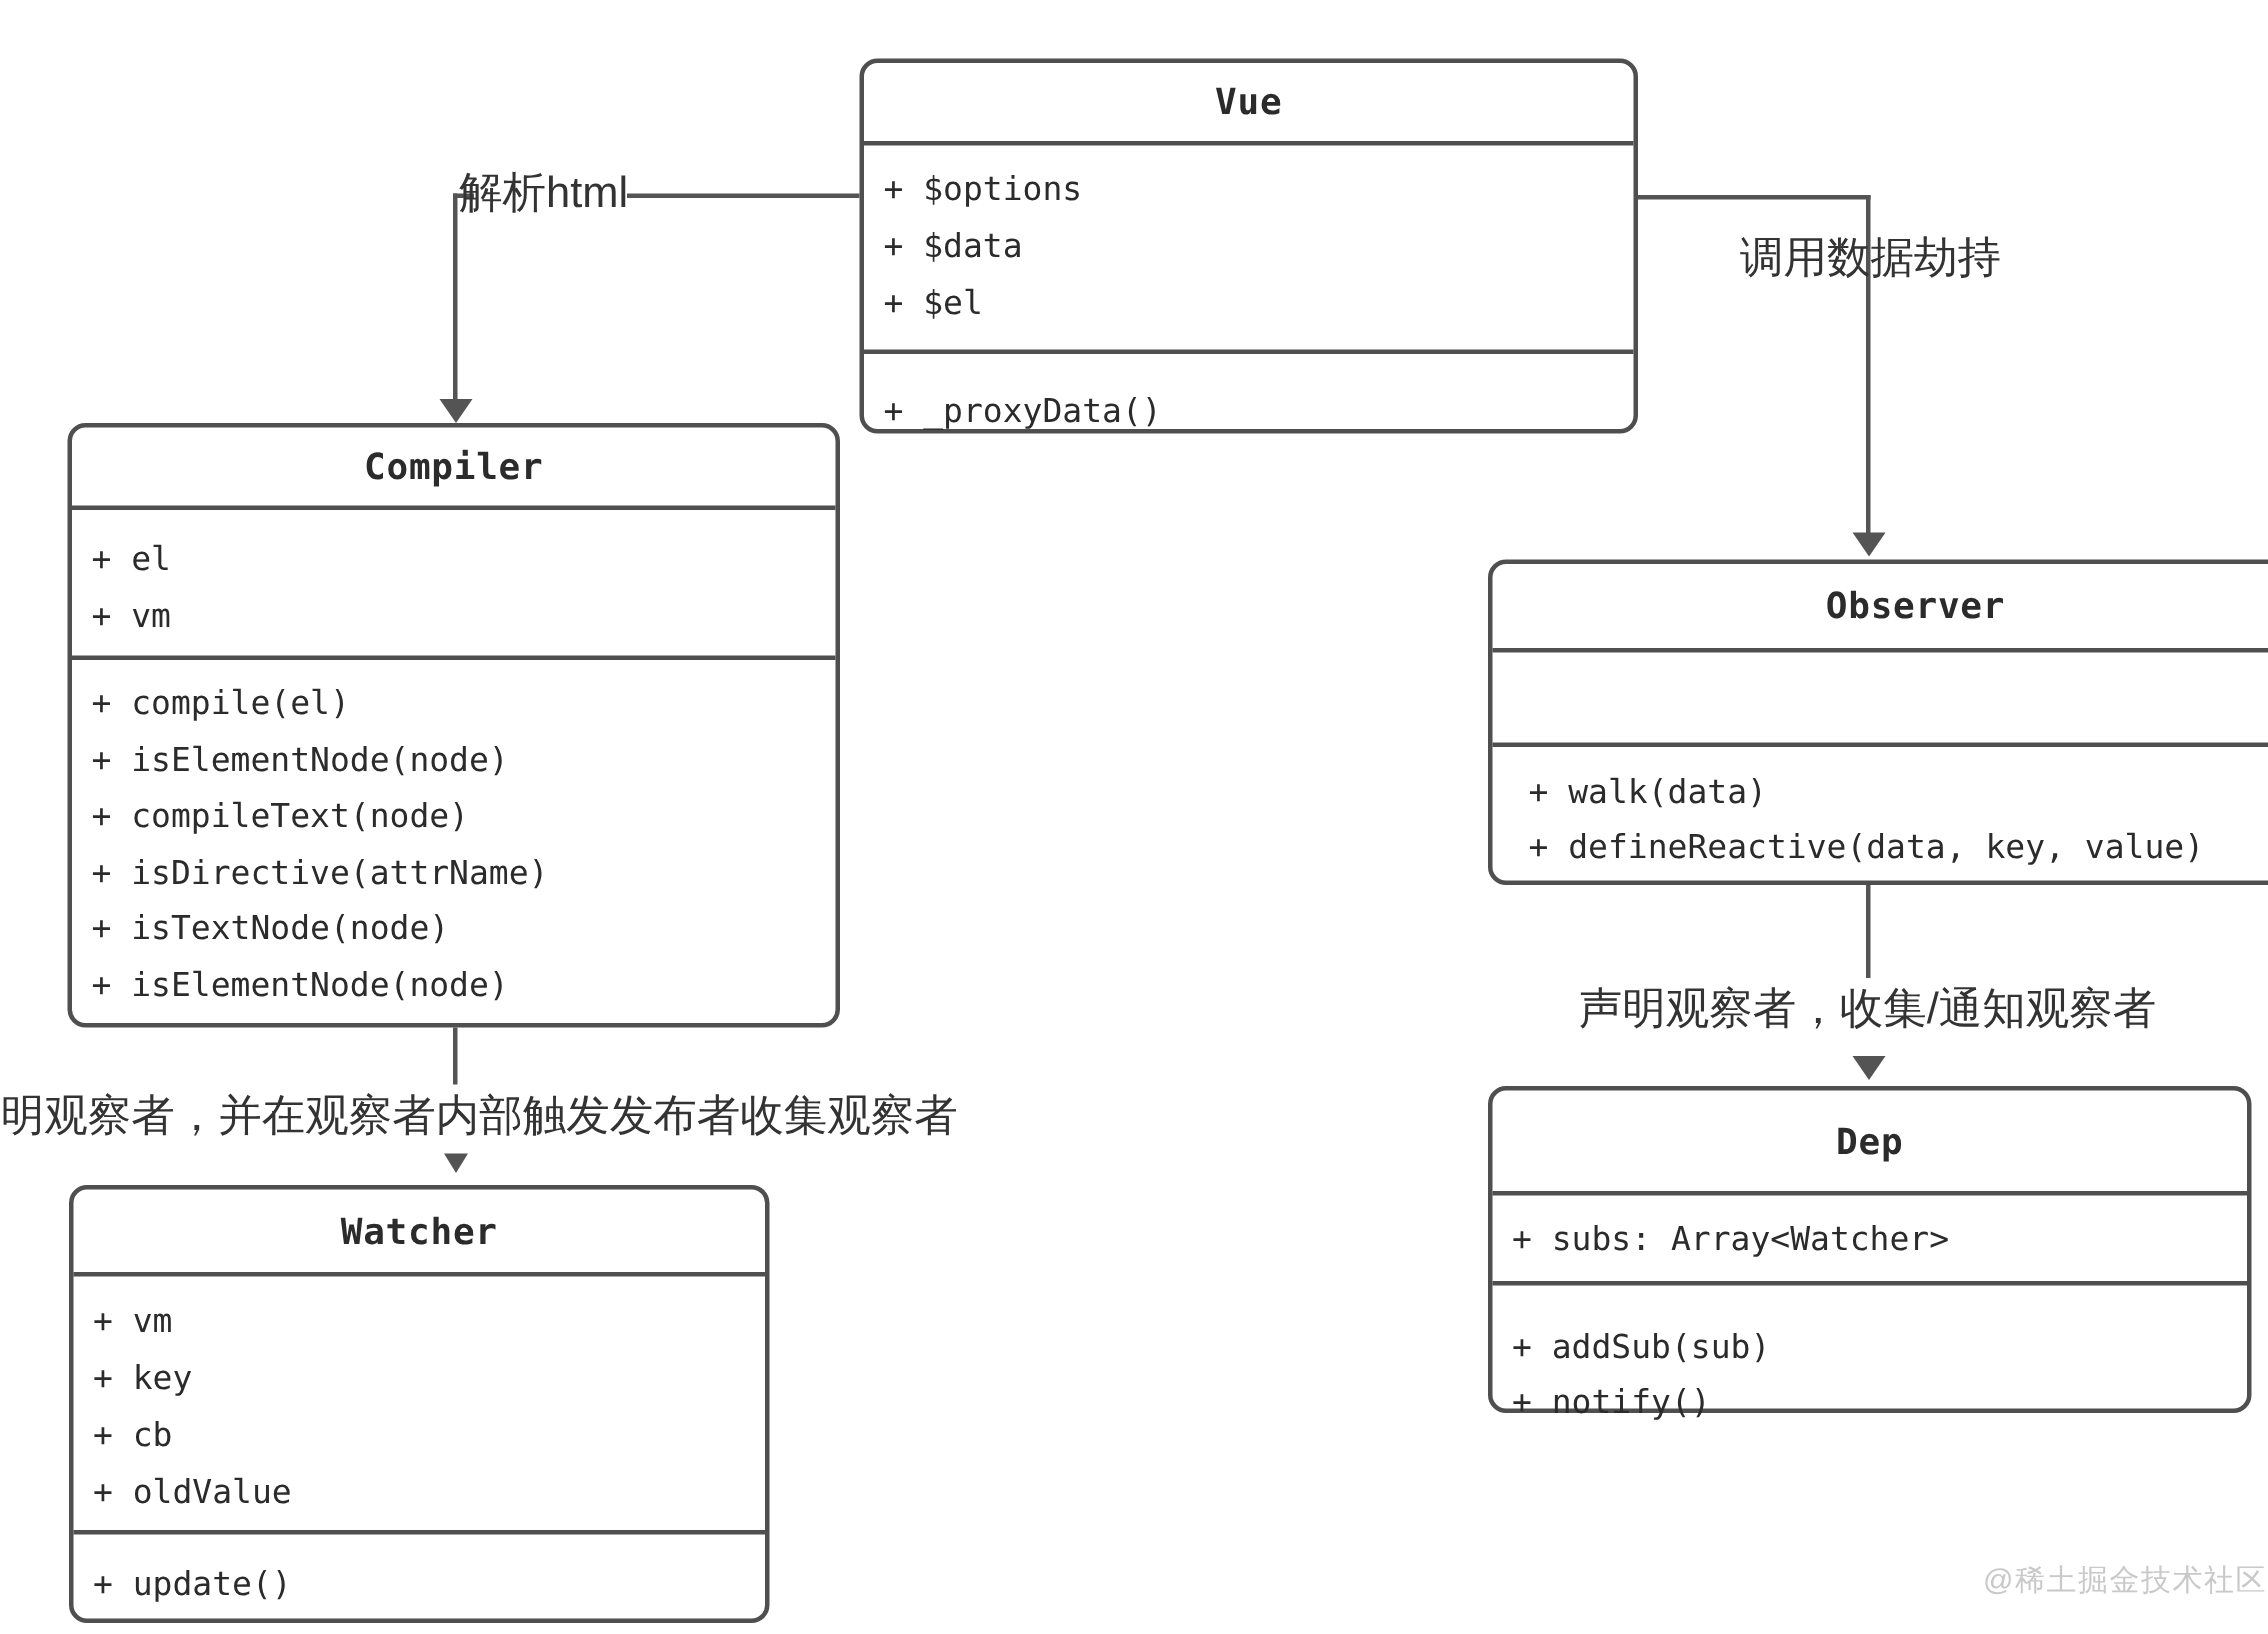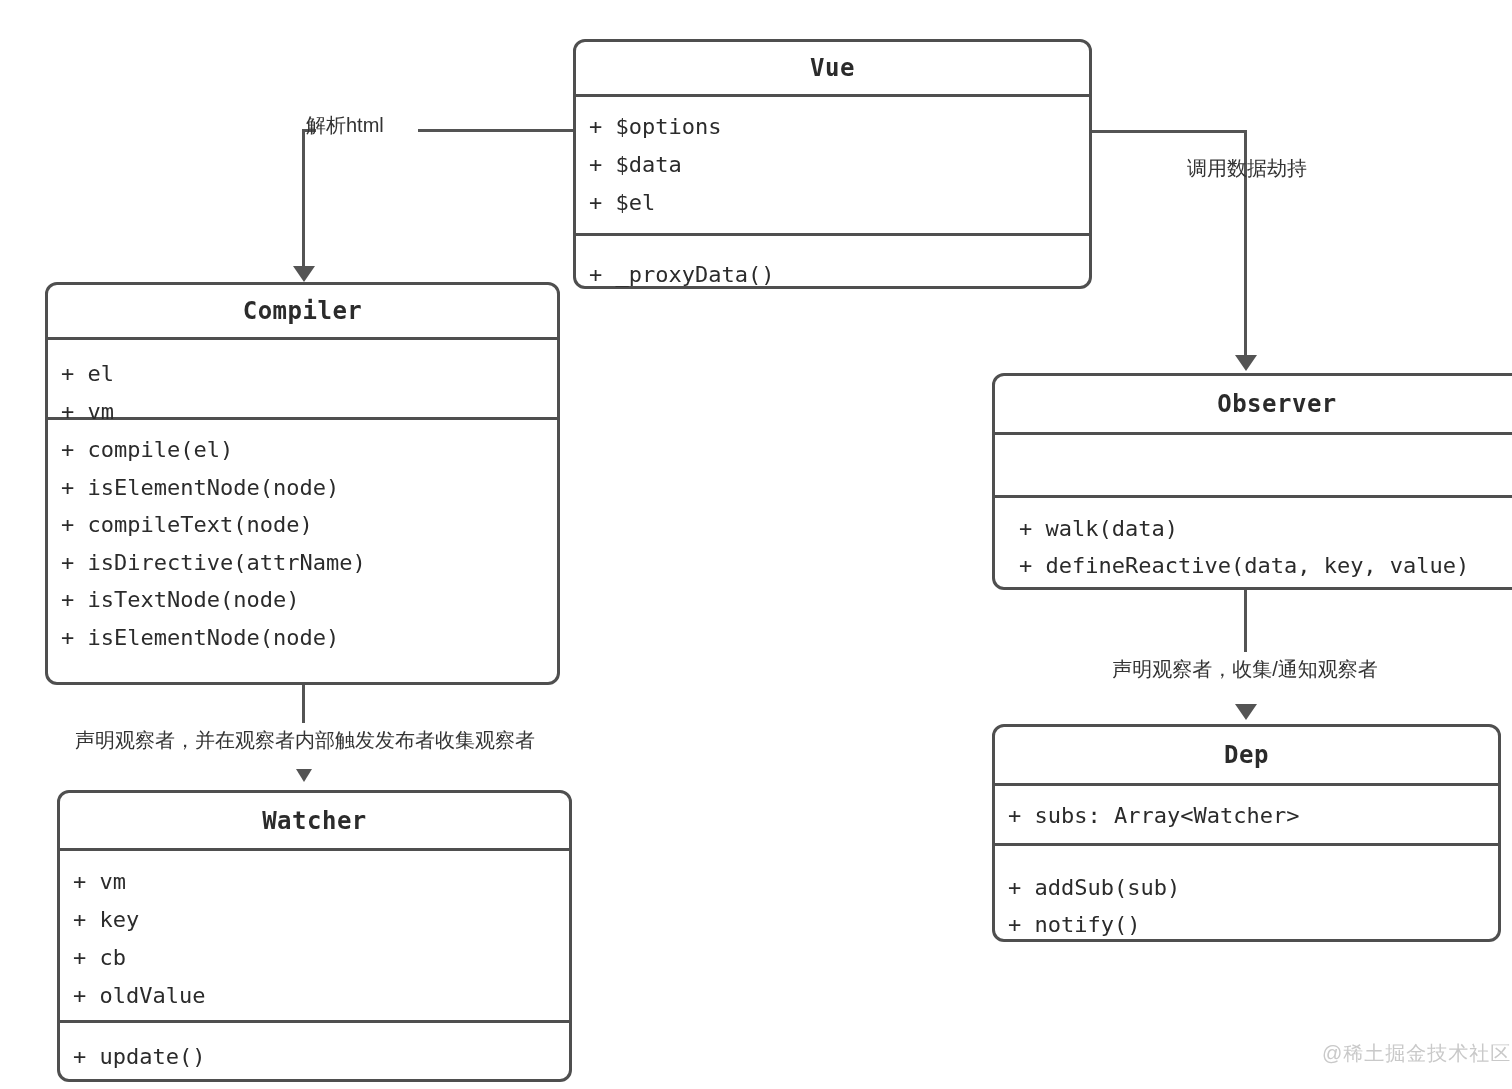--- a/index.html
+++ b/index.html
@@ -37,36 +37,36 @@
   }
   .member.sm{height:37.5px;}
   
   #box-vue      {left:573px;top:8px;  width:519px;height:250px;margin-top:31px;}
   #box-vue      .title{height:55px;}
   #box-vue      .attrs{height:139px;padding-top:10px;}
   #box-vue      .methods{padding-top:19px;}
 
   #box-compiler {left:45px; top:282px;width:515px;height:403px;}
   #box-compiler .title{height:55px;}
-  #box-compiler .attrs{height:80px;padding-top:14px;}
+  #box-compiler .attrs{height:100px;padding-top:14px;}
   #box-compiler .methods{padding-top:11px;}
 
   #box-observer {left:992px;top:373px;width:570px;height:217px;}
   #box-observer .title{height:59px;}
   #box-observer .attrs{height:63px;}
   #box-observer .methods{padding-top:12px;padding-left:11px;}
   #box-observer .member{height:37px;}
 
-  #box-watcher  {left:57px; top:790px;width:515px;height:292px;}
+  #box-watcher  {left:46px; top:790px;width:467px;height:292px;}
   #box-watcher  .title{height:58px;}
   #box-watcher  .attrs{height:172px;padding-top:11px;}
   #box-watcher  .methods{padding-top:14px;}
 
   #box-dep      {left:992px;top:724px;width:509px;height:218px;}
-  #box-dep      .title{height:59px;text-align:right;}
+  #box-dep      .title{height:70px;text-align:right;}
   #box-dep      .attrs{height:60px;padding-top:11px;}
   #box-dep      .methods{padding-top:23px;}
   #box-dep      .member{height:37px;}
 
   
   .hline,.vline{position:absolute;background:#545454;}
   .hline{height:3px;}
   .vline{width:3px;}
   .arrowhead{
     position:absolute;width:0;height:0;
@@ -74,21 +74,21 @@
     border-right:11px solid transparent;
     border-top:16px solid #545454;
   }
   .arrowhead.small{
     border-left:8px solid transparent;
     border-right:8px solid transparent;
     border-top:13px solid #545454;
   }
   .edge-label{
     position:absolute;
-    font-size:20px;color:#333333;
+    font-size:29px;color:#333333;
     white-space:nowrap;line-height:1.1;
   }
   .edge-label.centered{transform:translateX(-50%);}
   
   #watermark{
     position:absolute;left:1322px;top:1040px;
     font-size:20px;color:#c9c9c9;letter-spacing:1px;
     white-space:nowrap;
   }
 </style>

